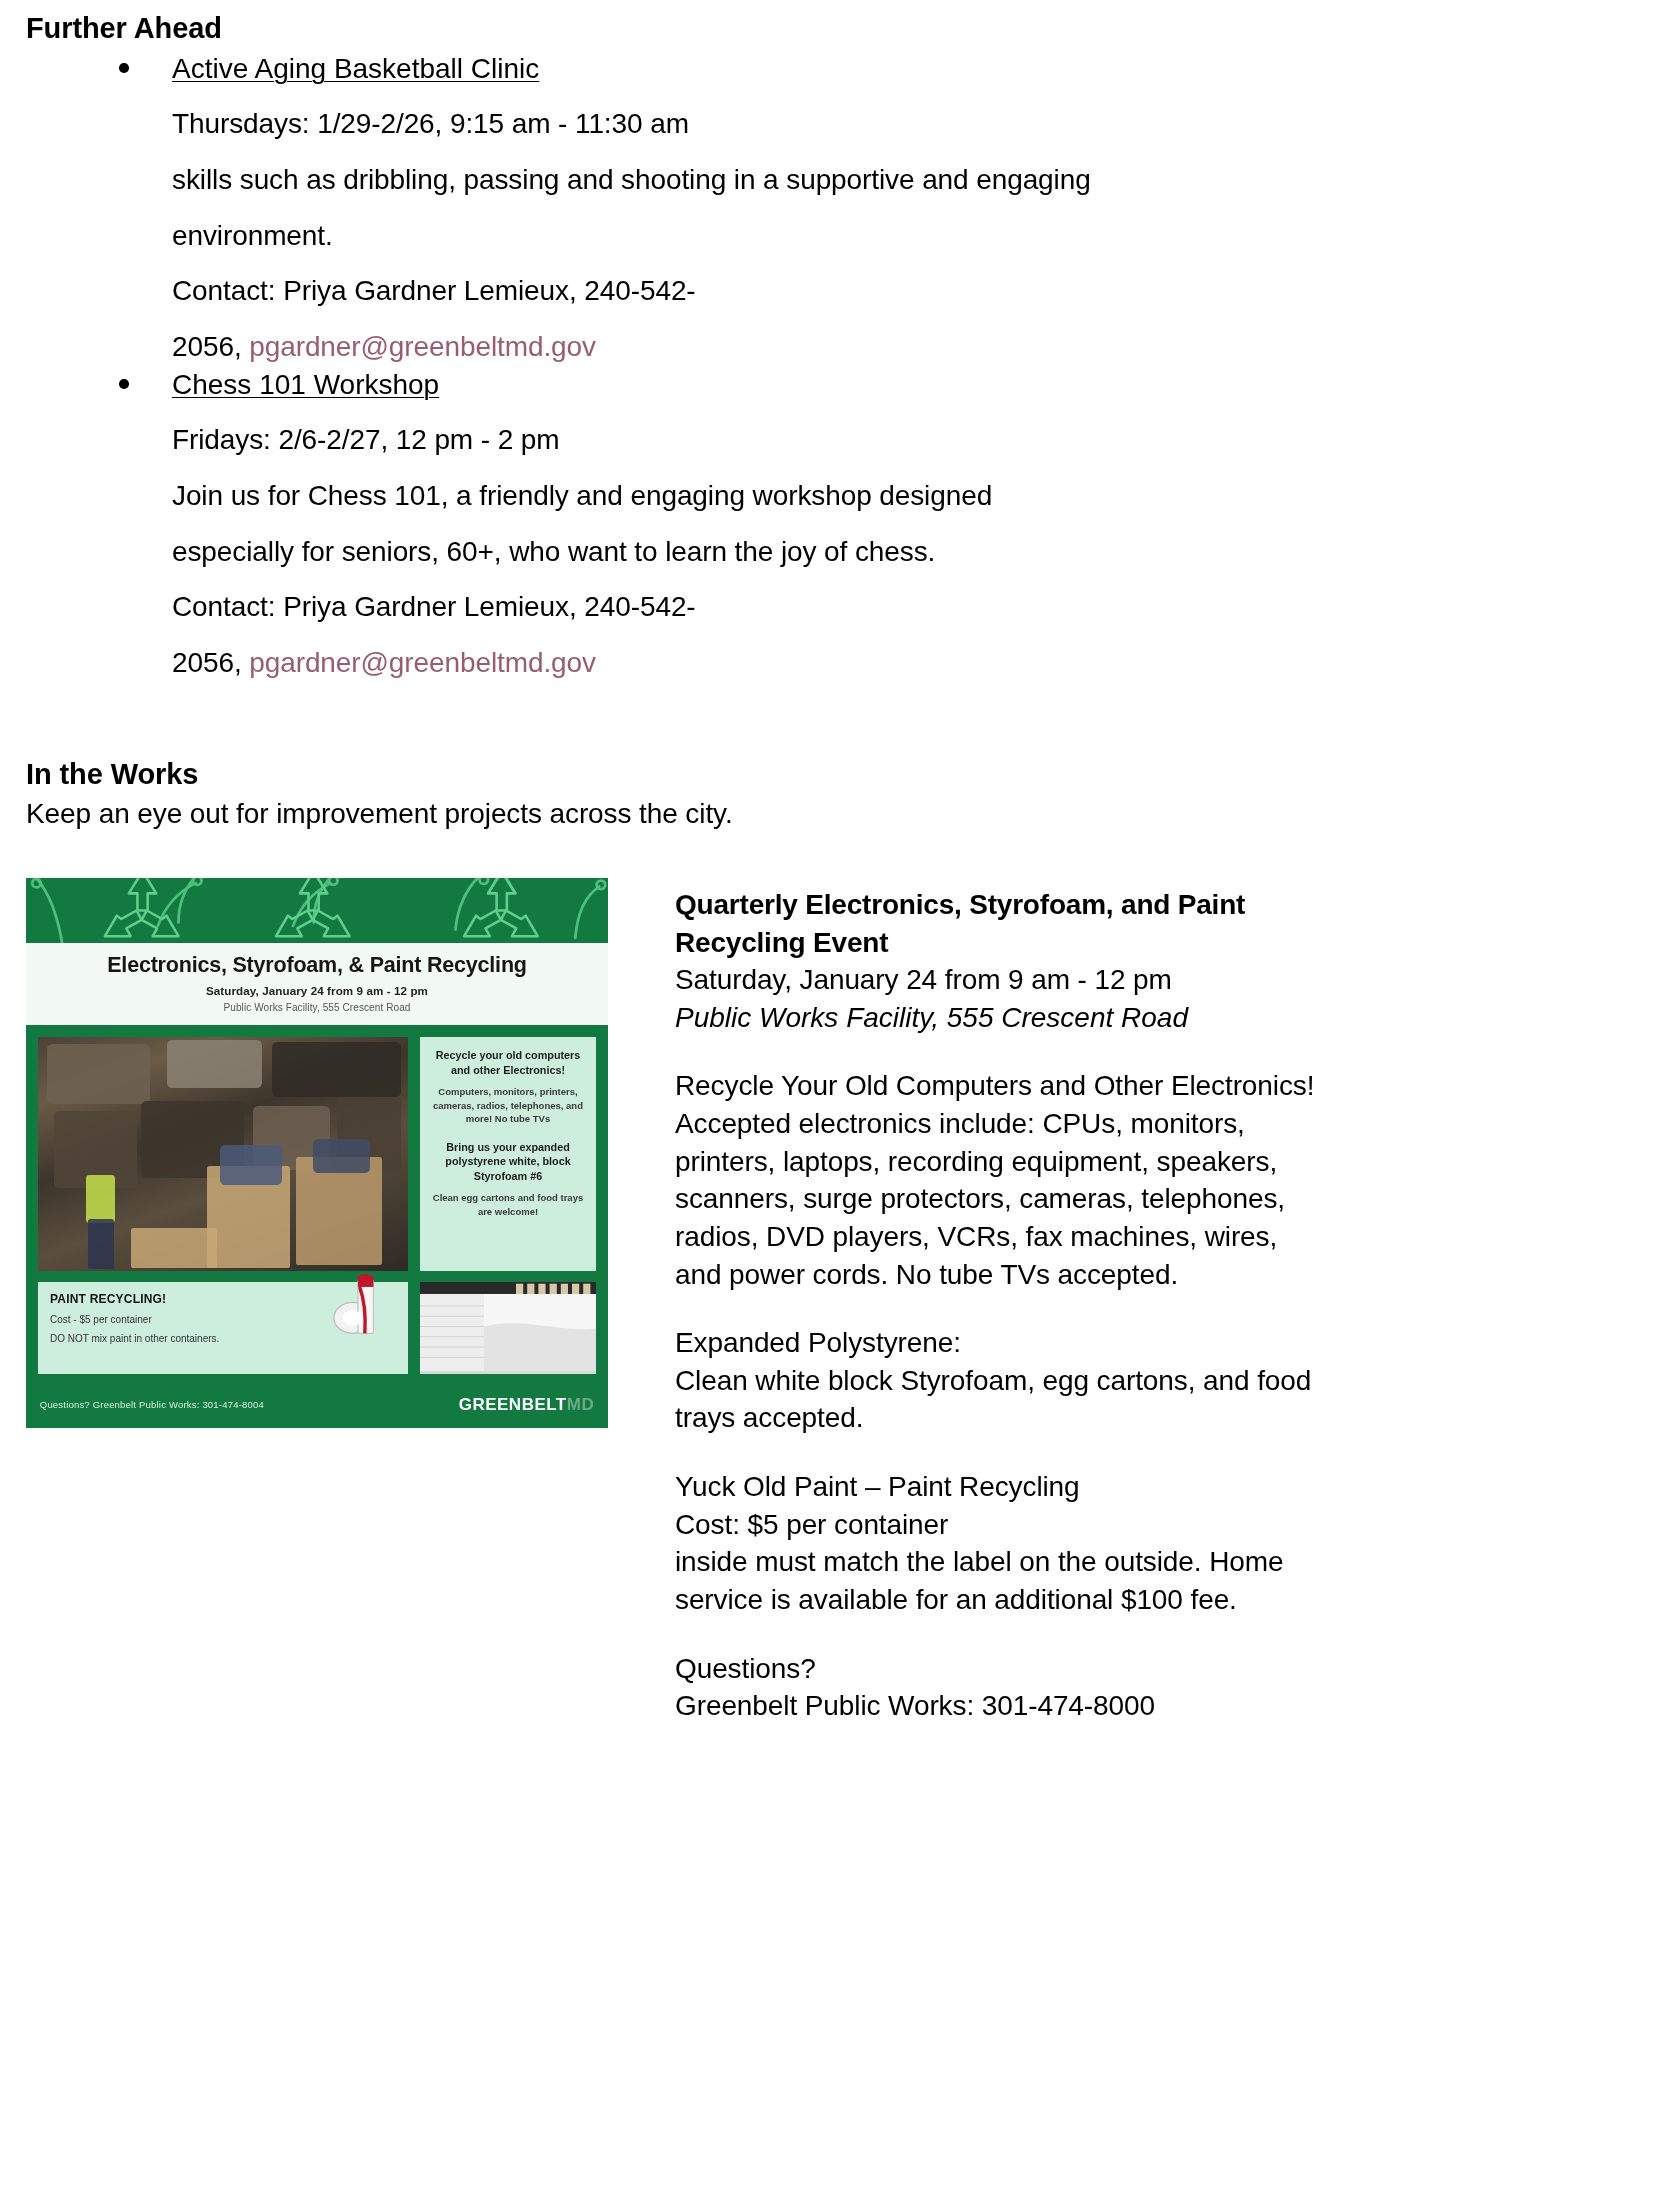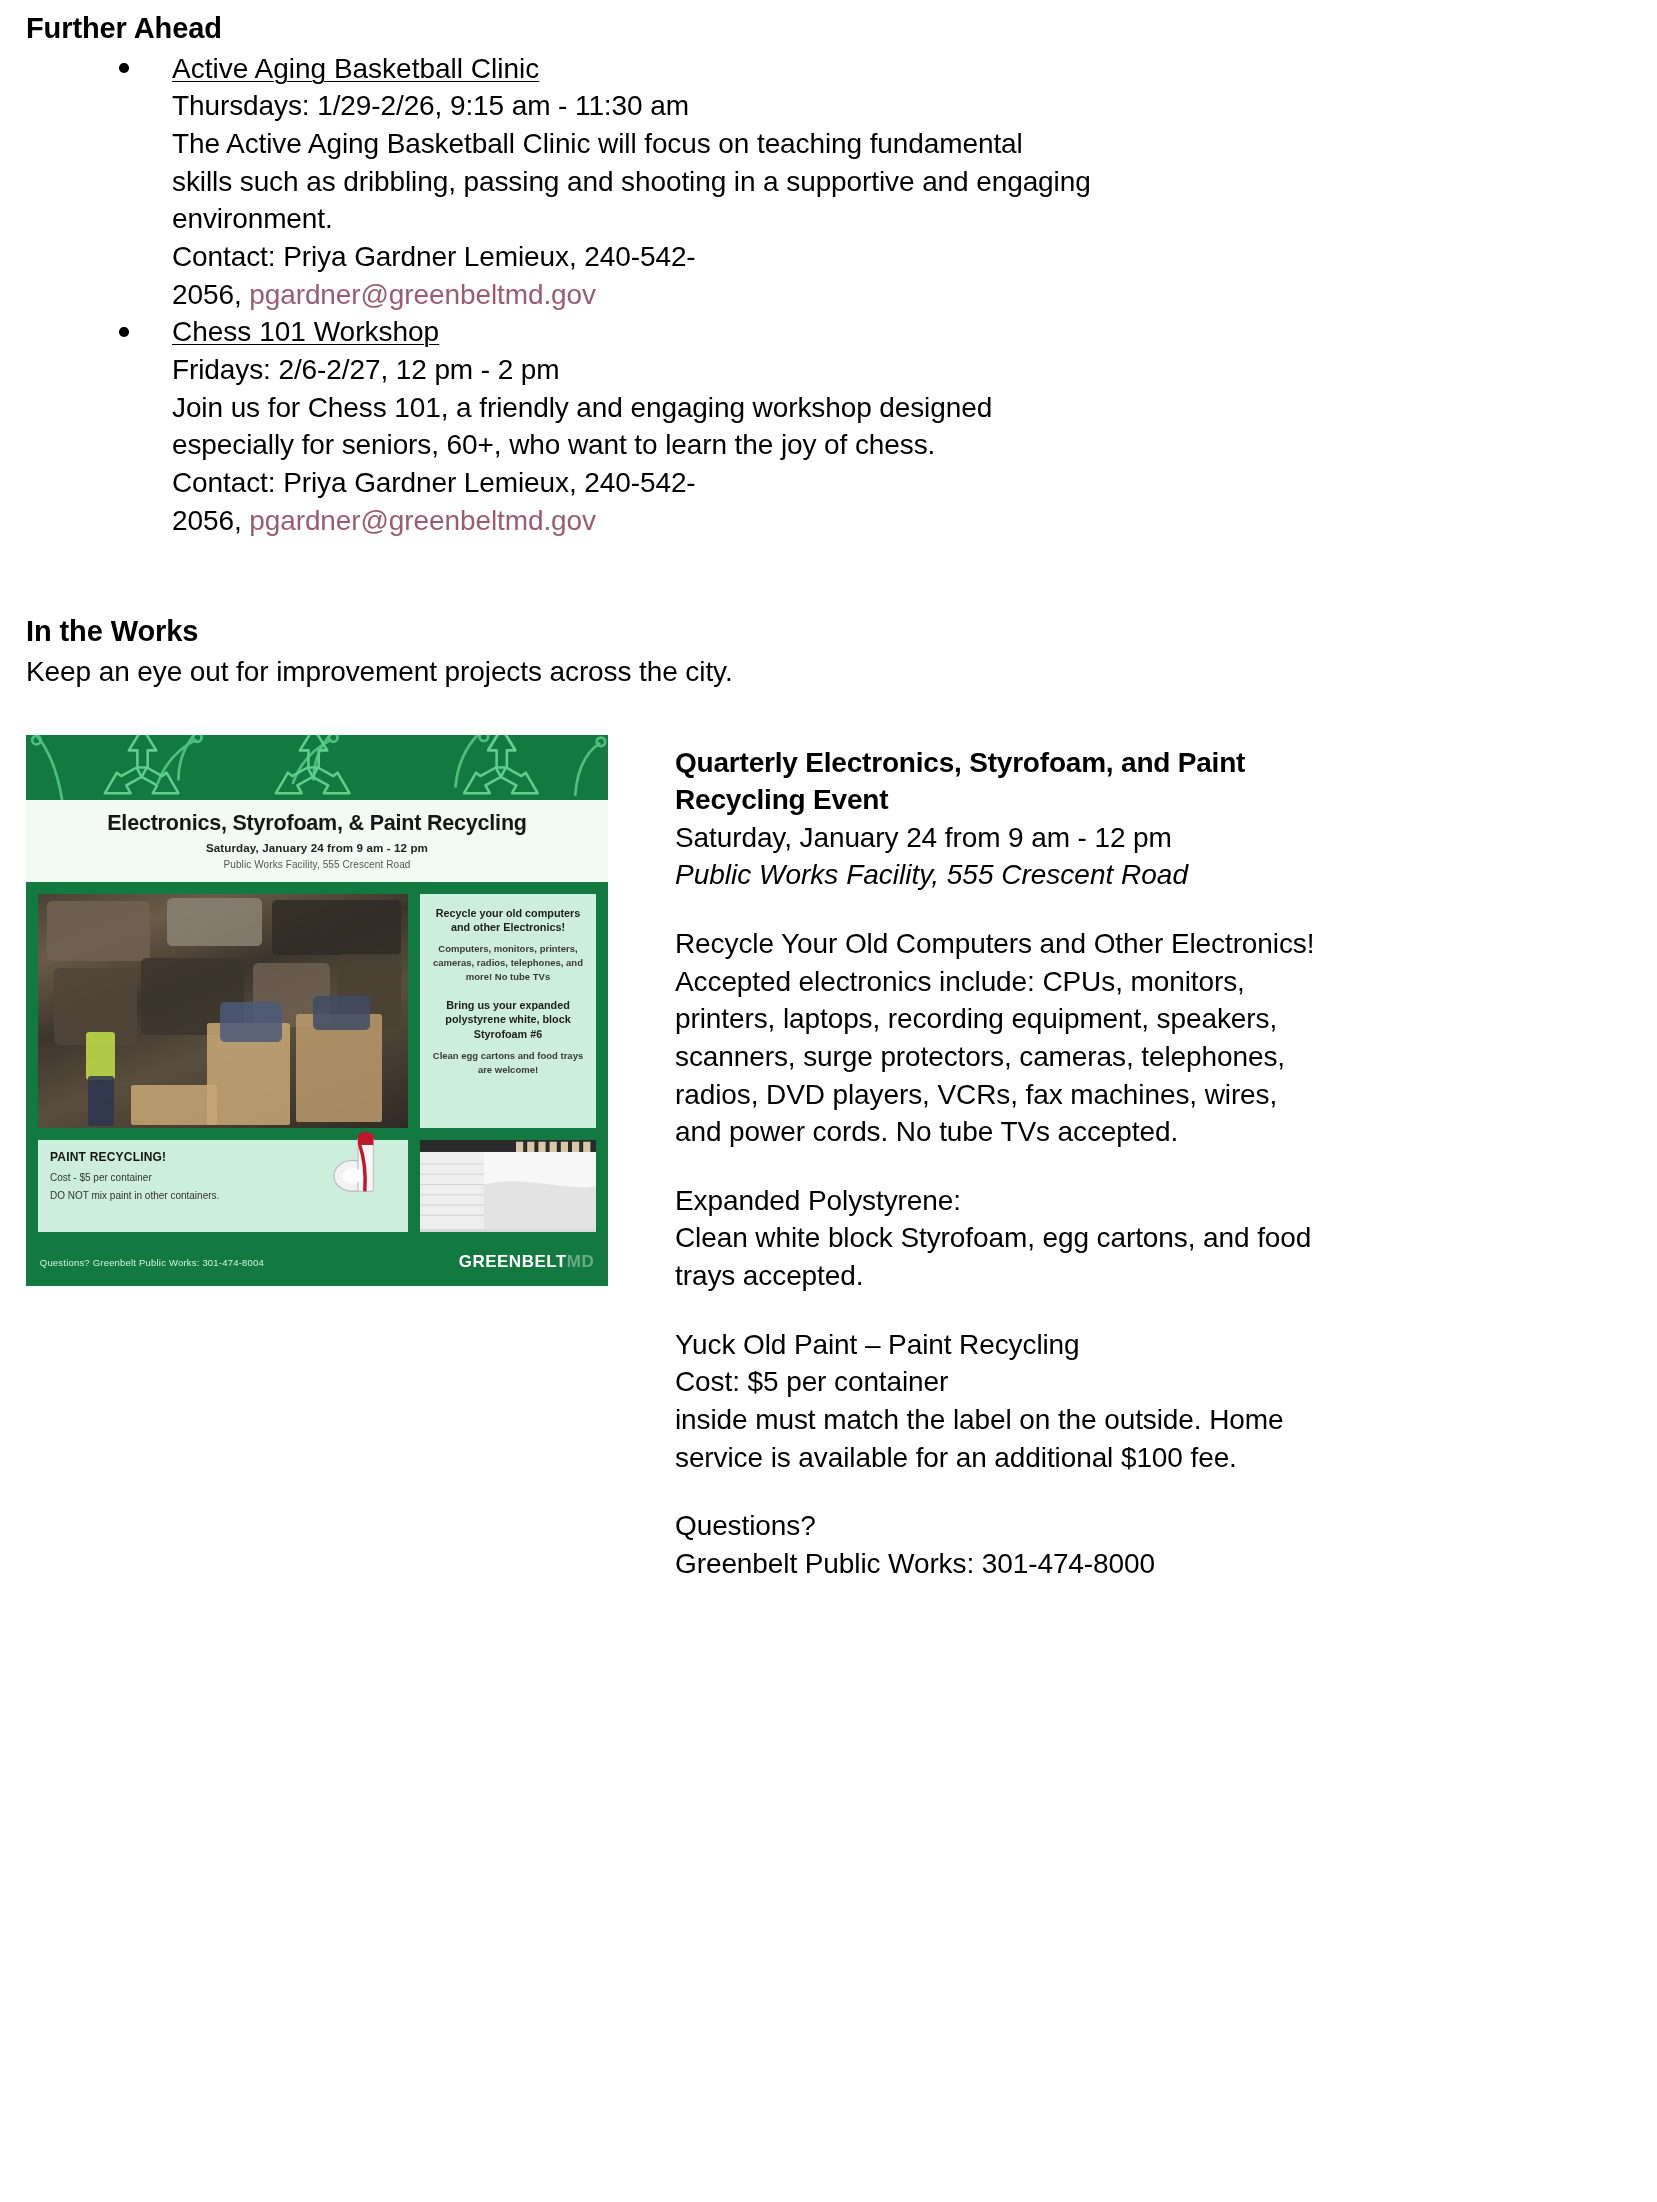--- a/index.html
+++ b/index.html
@@ -65,20 +65,21 @@
     line-height: 1.345;
     text-decoration: underline;
     text-underline-offset: 3.4px;
     text-decoration-thickness: 1.3px;
     display: inline-block;
   }
   .event-line {
     font-size: 28px;
     line-height: 1.345;
     letter-spacing: -0.1px;
+    margin-top: 18px;
   }
   a.email-link,
   .email-link {
     color: #9a5c72;
     text-underline-offset: 3.4px;
     text-decoration-thickness: 1.3px;
     cursor: pointer;
   }
 
   .spacer-lg { height: 74px; }
@@ -263,21 +264,20 @@
 <div class="page">
 
   <h2 class="section-heading">Further Ahead</h2>
 
   <ul class="bullet-list">
 
     <li class="bullet-item">
       <span class="bullet-dot"></span>
       <div class="event-title">Active Aging Basketball Clinic</div>
       <div class="event-line">Thursdays: 1/29-2/26, 9:15 am - 11:30 am</div>
-      <div class="event-line">The Active Aging Basketball Clinic will focus on teaching fundamental</div>
       <div class="event-line">skills such as dribbling, passing and shooting in a supportive and engaging</div>
       <div class="event-line">environment.</div>
       <div class="event-line">Contact: Priya Gardner Lemieux, 240-542-</div>
       <div class="event-line"><span>2056, </span><span class="email-link">pgardner@greenbeltmd.gov</span></div>
     </li>
 
     <li class="bullet-item">
       <span class="bullet-dot"></span>
       <div class="event-title">Chess 101 Workshop</div>
       <div class="event-line">Fridays: 2/6-2/27, 12 pm - 2 pm</div>

